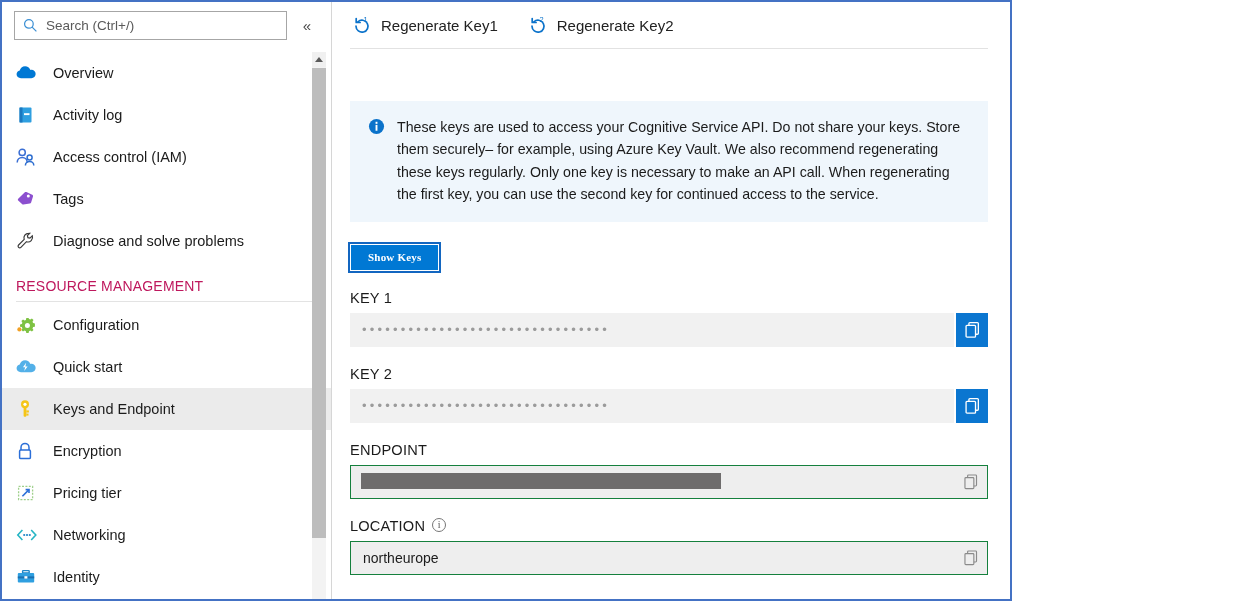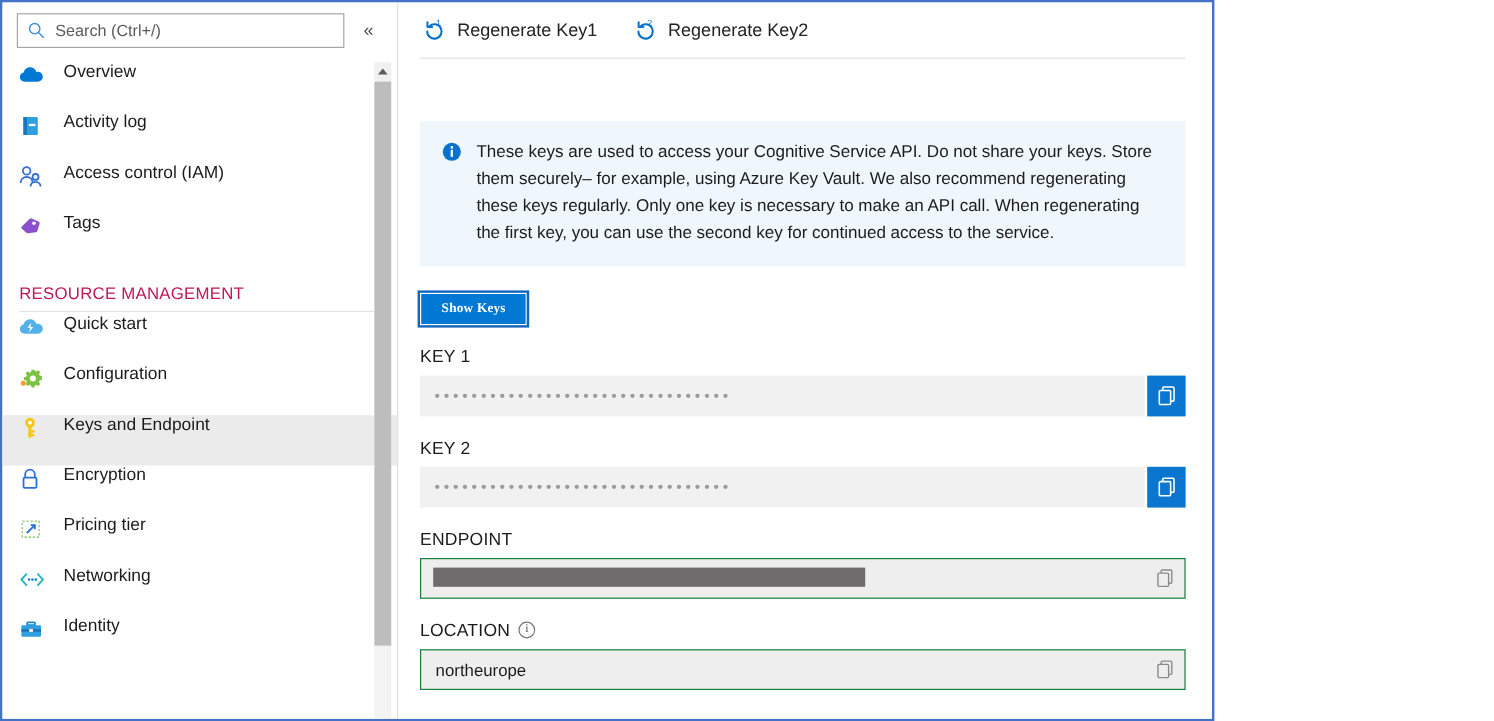--- a/index.html
+++ b/index.html
@@ -64,20 +64,21 @@
   }
 
   .nav-scroll {
     position: absolute;
     top: 46px; left: 0; right: 0; bottom: 0;
     overflow: hidden;
   }
   .nav-list { padding-top: 4px; }
   .nav-item {
     display: flex;
+    align-items: center;
     height: 42px;
     padding-left: 14px;
     cursor: pointer;
     font-size: 14.5px;
     color: #1b1b1b;
   }
   .nav-item.selected { background: #ebebeb; }
   .nav-ico {
     width: 26px; height: 22px;
     flex: 0 0 26px;
@@ -331,43 +332,51 @@
         <div class="nav-item">
           <span class="nav-ico">
             <svg width="20" height="19" viewBox="0 0 20 19">
               <path d="M2.2 8.8 8.6 2.4c.5-.5 1.2-.6 1.8-.3l5.8 2.6c.7.3 1 1.1.8 1.8l-1.9 6c-.2.6-.7 1-1.3 1.1l-6.4.8c-.5.1-1-.1-1.4-.5L2.2 10.6c-.5-.5-.5-1.3 0-1.8z" fill="#8c4fcf"></path>
               <circle cx="12.3" cy="6.1" r="1.5" fill="#ffffff"></circle>
             </svg>
           </span>
           <span class="nav-label">Tags</span>
         </div>
 
+        <div class="nav-item">
+          <span class="nav-ico">
+            <svg width="20" height="20" viewBox="0 0 20 20">
+              <path d="M12.6 2.3a4.6 4.6 0 0 0-4.4 6.1L2.6 14a1.6 1.6 0 1 0 2.3 2.3l5.6-5.6a4.6 4.6 0 0 0 5.8-5.9l-2.4 2.4-2-.5-.5-2 2.4-2.4a4.7 4.7 0 0 0-1.2 0z" fill="none" stroke="#3b3b3b" stroke-width="1.2"></path>
+            </svg>
+          </span>
+          <span class="nav-label">Diagnose and solve problems</span>
+        </div>
 
         <div class="nav-section">RESOURCE MANAGEMENT</div>
         <div class="nav-divider"></div>
-
-        <div class="nav-item">
-          <span class="nav-ico">
-            <svg width="21" height="16" viewBox="0 0 22 16">
-              <path d="M5.2 13.4C2.4 13.4 .6 11.6 .6 9.3c0-2 1.4-3.6 3.3-3.9C4.4 2.8 6.7.8 9.5.8c2.6 0 4.8 1.7 5.5 4.1.3-.1.7-.2 1.1-.2 2.5 0 4.5 2 4.5 4.4 0 2.4-2 4.3-4.5 4.3H5.2z" fill="#53b0e8"></path>
-              <path d="M10.6 3.6 7.3 8.2h2.3l-1 4 3.6-4.8h-2.4z" fill="#ffffff"></path>
-            </svg>
-          </span>
-          <span class="nav-label">Quick start</span>
-        </div>
 
         <div class="nav-item">
           <span class="nav-ico">
             <svg width="21" height="20" viewBox="0 0 21 20">
               <path d="M12.6 3.1h-2.3l-.4 1.8-1.3.6-1.6-1-1.6 1.6 1 1.6-.6 1.3-1.8.4v2.3l1.8.4.6 1.3-1 1.6 1.6 1.6 1.6-1 1.3.6.4 1.8h2.3l.4-1.8 1.3-.6 1.6 1 1.6-1.6-1-1.6.6-1.3 1.8-.4V8.4l-1.8-.4-.6-1.3 1-1.6-1.6-1.6-1.6 1-1.3-.6z" fill="#7ec243"></path>
               <circle cx="11.4" cy="10.4" r="2.5" fill="#ffffff"></circle>
               <circle cx="3.4" cy="14.4" r="2.1" fill="#f2a025"></circle>
             </svg>
           </span>
           <span class="nav-label">Configuration</span>
+        </div>
+
+        <div class="nav-item">
+          <span class="nav-ico">
+            <svg width="21" height="16" viewBox="0 0 22 16">
+              <path d="M5.2 13.4C2.4 13.4 .6 11.6 .6 9.3c0-2 1.4-3.6 3.3-3.9C4.4 2.8 6.7.8 9.5.8c2.6 0 4.8 1.7 5.5 4.1.3-.1.7-.2 1.1-.2 2.5 0 4.5 2 4.5 4.4 0 2.4-2 4.3-4.5 4.3H5.2z" fill="#53b0e8"></path>
+              <path d="M10.6 3.6 7.3 8.2h2.3l-1 4 3.6-4.8h-2.4z" fill="#ffffff"></path>
+            </svg>
+          </span>
+          <span class="nav-label">Quick start</span>
         </div>
 
         <div class="nav-item selected">
           <span class="nav-ico">
             <svg width="18" height="20" viewBox="0 0 18 20">
               <circle cx="9" cy="5.3" r="4" fill="#f5c518"></circle>
               <circle cx="9" cy="5.3" r="1.6" fill="#ffffff"></circle>
               <rect x="7.6" y="8.4" width="2.8" height="9.4" rx="1" fill="#f5c518"></rect>
               <rect x="10.3" y="11.4" width="2.6" height="2.1" fill="#f5c518"></rect>
               <rect x="10.3" y="14.6" width="2.2" height="2" fill="#f5c518"></rect>

